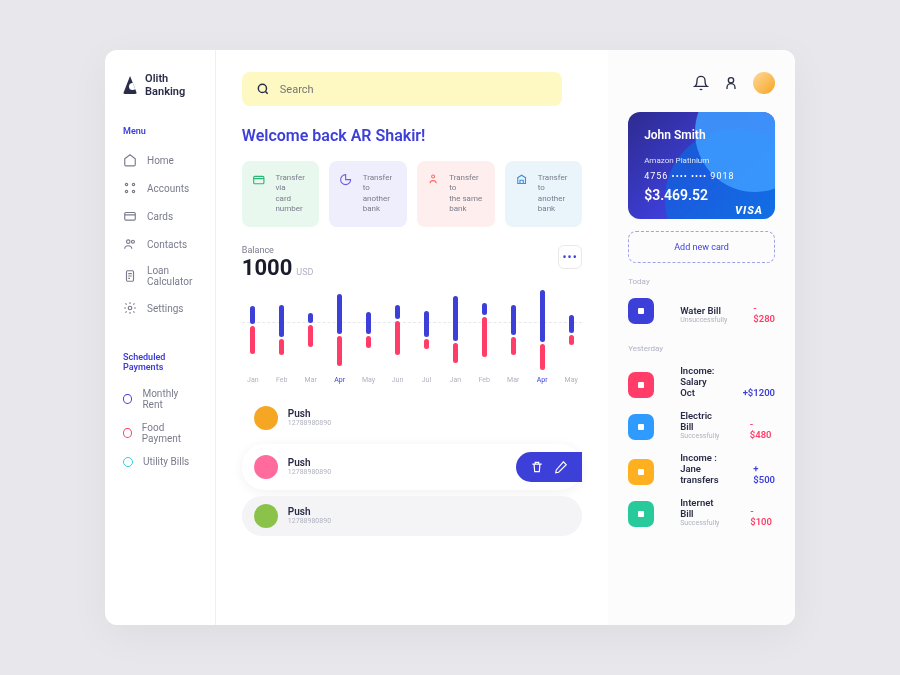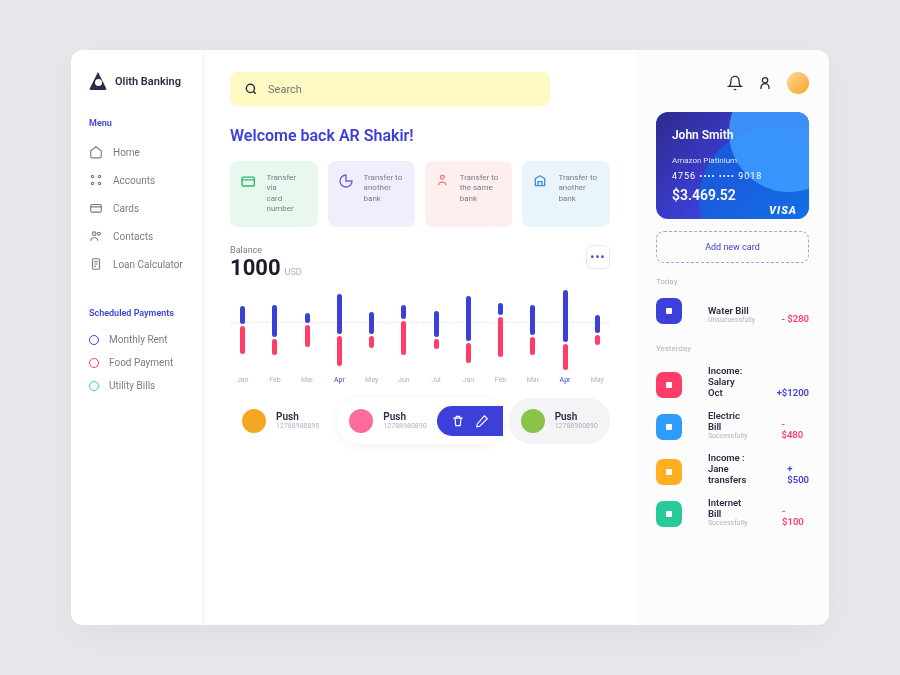--- a/index.html
+++ b/index.html
@@ -1,17 +1,17 @@
 <!DOCTYPE html>
 <html><head>
 <meta charset="utf-8">
 <style>
 *{box-sizing:border-box;margin:0;padding:0;font-family:-apple-system,BlinkMacSystemFont,"Segoe UI",Roboto,sans-serif}
 body{background:#E8E8EC;display:flex;align-items:center;justify-content:center;min-height:675px;width:900px}
-.app{width:758px;height:575px;background:#fff;border-radius:12px;display:flex;overflow:hidden;box-shadow:0 10px 40px rgba(0,0,0,0.05)}
+.app{width:690px;height:575px;background:#fff;border-radius:12px;display:flex;overflow:hidden;box-shadow:0 10px 40px rgba(0,0,0,0.05)}
 .sidebar{width:160px;padding:22px 18px;border-right:1px solid #f0f0f3}
 .logo{display:flex;align-items:center;gap:8px;margin-bottom:28px}
 .logo-badge{width:18px;height:18px;background:#2a2d47;clip-path:polygon(50% 0,100% 100%,0 100%);border-radius:2px;position:relative}
 .logo-badge::after{content:'';position:absolute;width:7px;height:7px;background:#fff;border-radius:50%;left:5.5px;top:7px}
 .logo-text{font-size:11px;font-weight:600;color:#2a2d47}
 .menu-title{font-size:9px;color:#3d3fd9;font-weight:600;margin-bottom:10px}
 .menu-item{display:flex;align-items:center;gap:10px;padding:7px 0;font-size:10px;color:#7a7c8c;cursor:pointer}
 .menu-icon{width:14px;height:14px;flex-shrink:0}
 .sched-title{font-size:9px;color:#3d3fd9;font-weight:600;margin:30px 0 10px}
 .sched-item{display:flex;align-items:center;gap:10px;padding:6px 0;font-size:10px;color:#7a7c8c}
@@ -29,21 +29,21 @@
 .balance-val{font-size:22px;font-weight:700;color:#1a1c2e}
 .balance-cur{font-size:9px;color:#b0b2c0;font-weight:400;margin-left:4px}
 .more-btn{width:24px;height:24px;border-radius:6px;border:1px solid #e8e8ec;display:flex;align-items:center;justify-content:center;color:#3d3fd9;font-size:12px;letter-spacing:1px}
 .chart{height:80px;display:flex;align-items:flex-end;gap:7px;margin-top:10px;position:relative}
 .chart::before{content:'';position:absolute;left:0;right:0;top:40%;height:1px;border-top:1px dashed #e8e8ec}
 .bar-col{flex:1;display:flex;flex-direction:column;align-items:center;gap:2px;height:100%;justify-content:center;position:relative}
 .bar{width:5px;border-radius:3px}
 .months{display:flex;gap:7px;margin-top:6px}
 .month{flex:1;text-align:center;font-size:7px;color:#b0b2c0}
 .month.active{color:#3d3fd9;font-weight:400}
-.push-list{margin-top:14px;display:flex;gap:6px}
+.push-list{margin-top:14px;display:flex;flex-direction:column;gap:6px}
 .push-item{display:flex;align-items:center;gap:10px;padding:8px 12px;border-radius:22px;background:#fff}
 .push-item.bordered{box-shadow:0 2px 12px rgba(0,0,0,0.06)}
 .push-item.dark{background:#f4f4f7}
 .avatar{width:24px;height:24px;border-radius:50%;flex-shrink:0}
 .push-name{font-size:10px;font-weight:600;color:#2a2d47}
 .push-sub{font-size:7px;color:#b0b2c0}
 .push-actions{margin-left:auto;background:#3d3fd9;border-radius:20px 0 0 20px;padding:8px 14px;display:flex;gap:10px;margin-right:-12px}
 .right{width:236px;padding:22px 20px;background:#fcfcfd;display:flex;flex-direction:column}
 .top-icons{display:flex;justify-content:flex-end;align-items:center;gap:14px;margin-bottom:18px}
 .ico-btn{width:16px;height:16px;color:#2a2d47}
@@ -120,20 +120,29 @@
    </div>
         <div class="menu-item">
      <span class="menu-icon">
             <svg viewBox="0 0 24 24" fill="none" stroke="#7a7c8c" stroke-width="2">
               <rect x="6" y="3" width="12" height="18" rx="2"></rect>
               <path d="M9 8h6M9 12h6M9 16h3"></path>
             </svg>
           </span>
      <span>Loan Calculator</span>
    </div>
+        <div class="menu-item">
+     <span class="menu-icon">
+            <svg viewBox="0 0 24 24" fill="none" stroke="#7a7c8c" stroke-width="2">
+              <circle cx="12" cy="12" r="3"></circle>
+              <path d="M12 2v3m0 14v3M4.2 4.2l2.1 2.1m11.4 11.4 2.1 2.1M2 12h3m14 0h3M4.2 19.8l2.1-2.1m11.4-11.4 2.1-2.1"></path>
+            </svg>
+          </span>
+     <span>Settings</span>
+   </div>
       </div>
     <div class="sched-title">Scheduled Payments</div>
     <div id="sched-list">
         <div class="sched-item">
      <span class="ring" style="border-color:#3d3fd9"></span>
      <span>Monthly Rent</span>
    </div>
         <div class="sched-item">
      <span class="ring" style="border-color:#ff3d68"></span>
      <span>Food Payment</span>

